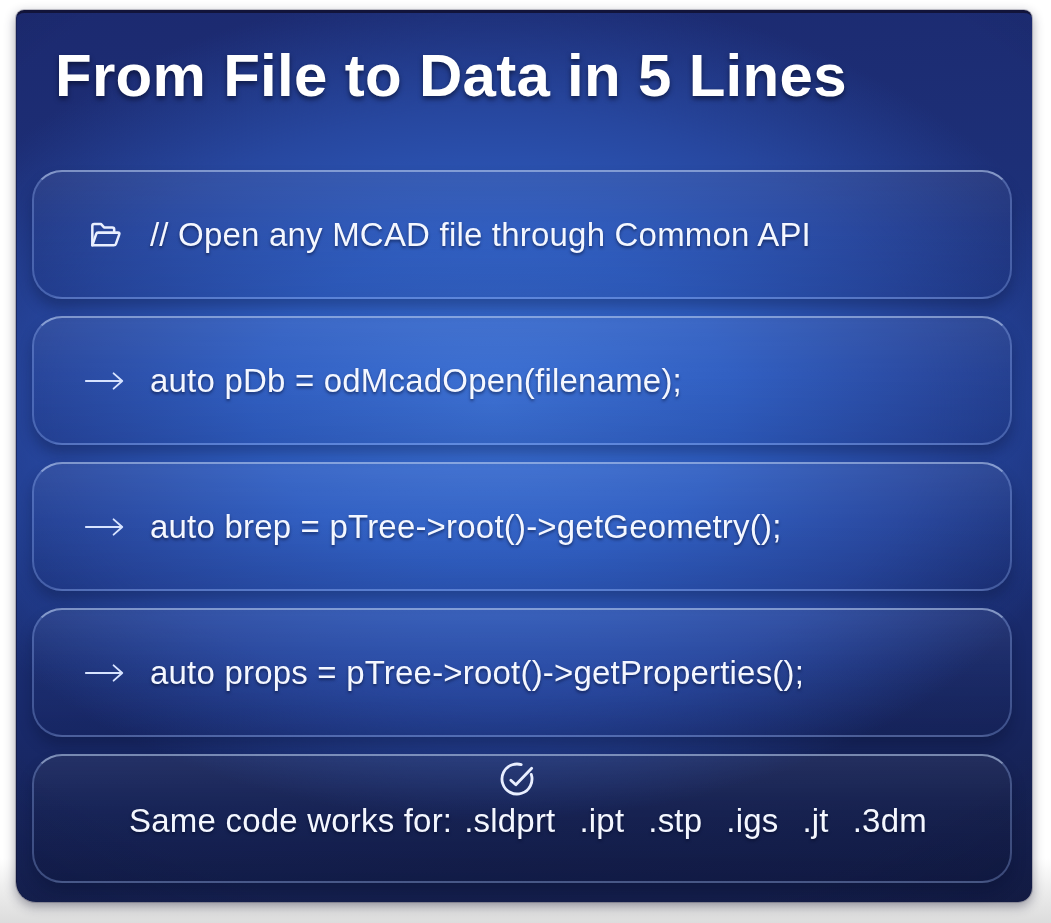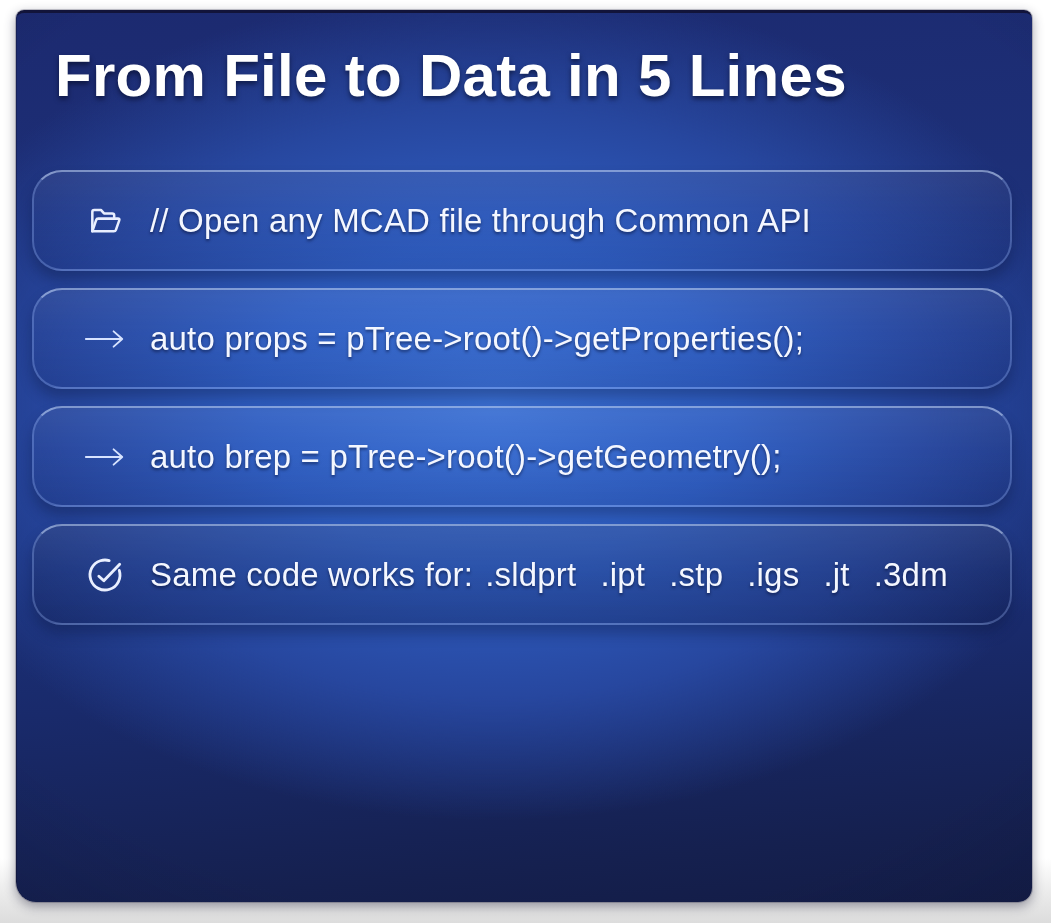--- a/index.html
+++ b/index.html
@@ -27,30 +27,30 @@
     margin:16px; padding:16px 0 0 22px;
     font-size:60px; line-height:62px; font-weight:800;
     color:#ffffff; letter-spacing:0.3px;
     text-shadow:0 3px 5px rgba(0,5,25,0.55);
   }
   .cards {
     margin-top:63px; padding:0 20px 0 15px;
     display:flex; flex-direction:column; gap:17px;
   }
   .card {
-    height:101px; box-sizing:border-box;
+    height:129px; box-sizing:border-box;
     display:flex; align-items:center;
     padding:0 36px 0 48px;
     border-radius:30px;
     border:2px solid rgba(164,196,255,0.30);
     border-top-color:rgba(205,225,255,0.55);
     background:linear-gradient(180deg, rgba(255,255,255,0.065) 0%, rgba(255,255,255,0.015) 45%, rgba(10,16,60,0.10) 100%);
     box-shadow:0 9px 14px rgba(6,12,42,0.30);
   }
-  .card-dark { background-color:rgba(8,14,46,0.16); }
+  .card-dark { background-color:rgba(8,14,46,0.16);flex-direction:column; }
   .icon-box {
     width:46px; min-width:46px; height:46px; margin-right:22px;
     display:flex; align-items:center; justify-content:center;
   }
   .icon-box svg { display:block; }
   .line-text {
     font-size:33px; font-weight:500; color:#f4f7ff;
     letter-spacing:0.2px; white-space:nowrap;
     text-shadow:0 2px 3px rgba(0,8,35,0.5);
   }
@@ -70,38 +70,46 @@
       <div class="card">
         <span class="icon-box">
           <svg width="38" height="38" viewBox="0 0 24 24" fill="none" stroke="#e9efff" stroke-width="1.6" stroke-linecap="round" stroke-linejoin="round">
             <path d="M4 18.5 V6.2 Q4 5 5.2 5 L9.4 5 L11.4 7.2 L16.6 7.2 Q17.8 7.2 17.8 8.4 L17.8 9.6"></path>
             <path d="M4 18.5 L6.4 11.4 Q6.7 10.5 7.7 10.5 L20.2 10.5 Q21.4 10.5 21 11.6 L18.9 17.6 Q18.6 18.5 17.6 18.5 Z"></path>
           </svg>
         </span>
         <span class="line-text">// Open any MCAD file through Common API</span>
       </div>
 
+      <div class="card">
+        <span class="icon-box">
+          <svg width="44" height="22" viewBox="0 0 46 22" fill="none" stroke="#d7e3ff" stroke-width="2" stroke-linecap="round" stroke-linejoin="round">
+            <path d="M3 11 H41 M32 3 L41 11 L32 19"></path>
+          </svg>
+        </span>
+        <span class="line-text">auto pDb = odMcadOpen(filename);</span>
+      </div>
 
 
       <div class="card">
         <span class="icon-box">
           <svg width="44" height="22" viewBox="0 0 46 22" fill="none" stroke="#d7e3ff" stroke-width="2" stroke-linecap="round" stroke-linejoin="round">
             <path d="M3 11 H41 M32 3 L41 11 L32 19"></path>
           </svg>
         </span>
-        <span class="line-text">auto props = pTree-&gt;root()-&gt;getProperties();</span>
+        <span class="line-text">auto brep = pTree-&gt;root()-&gt;getGeometry();</span>
       </div>
 
       <div class="card">
         <span class="icon-box">
           <svg width="44" height="22" viewBox="0 0 46 22" fill="none" stroke="#d7e3ff" stroke-width="2" stroke-linecap="round" stroke-linejoin="round">
             <path d="M3 11 H41 M32 3 L41 11 L32 19"></path>
           </svg>
         </span>
-        <span class="line-text">auto brep = pTree-&gt;root()-&gt;getGeometry();</span>
+        <span class="line-text">auto props = pTree-&gt;root()-&gt;getProperties();</span>
       </div>
 
       <div class="card card-dark">
         <span class="icon-box">
           <svg width="40" height="40" viewBox="0 0 24 24" fill="none" stroke="#e9efff" stroke-width="1.7" stroke-linecap="round" stroke-linejoin="round">
             <circle cx="12" cy="12" r="9" stroke-dasharray="47.5 9.05" transform="rotate(-18 12 12)"></circle>
             <path d="M8.3 12.7 L11.3 15.5 L20.8 5.5"></path>
           </svg>
         </span>
         <span class="line-text">

